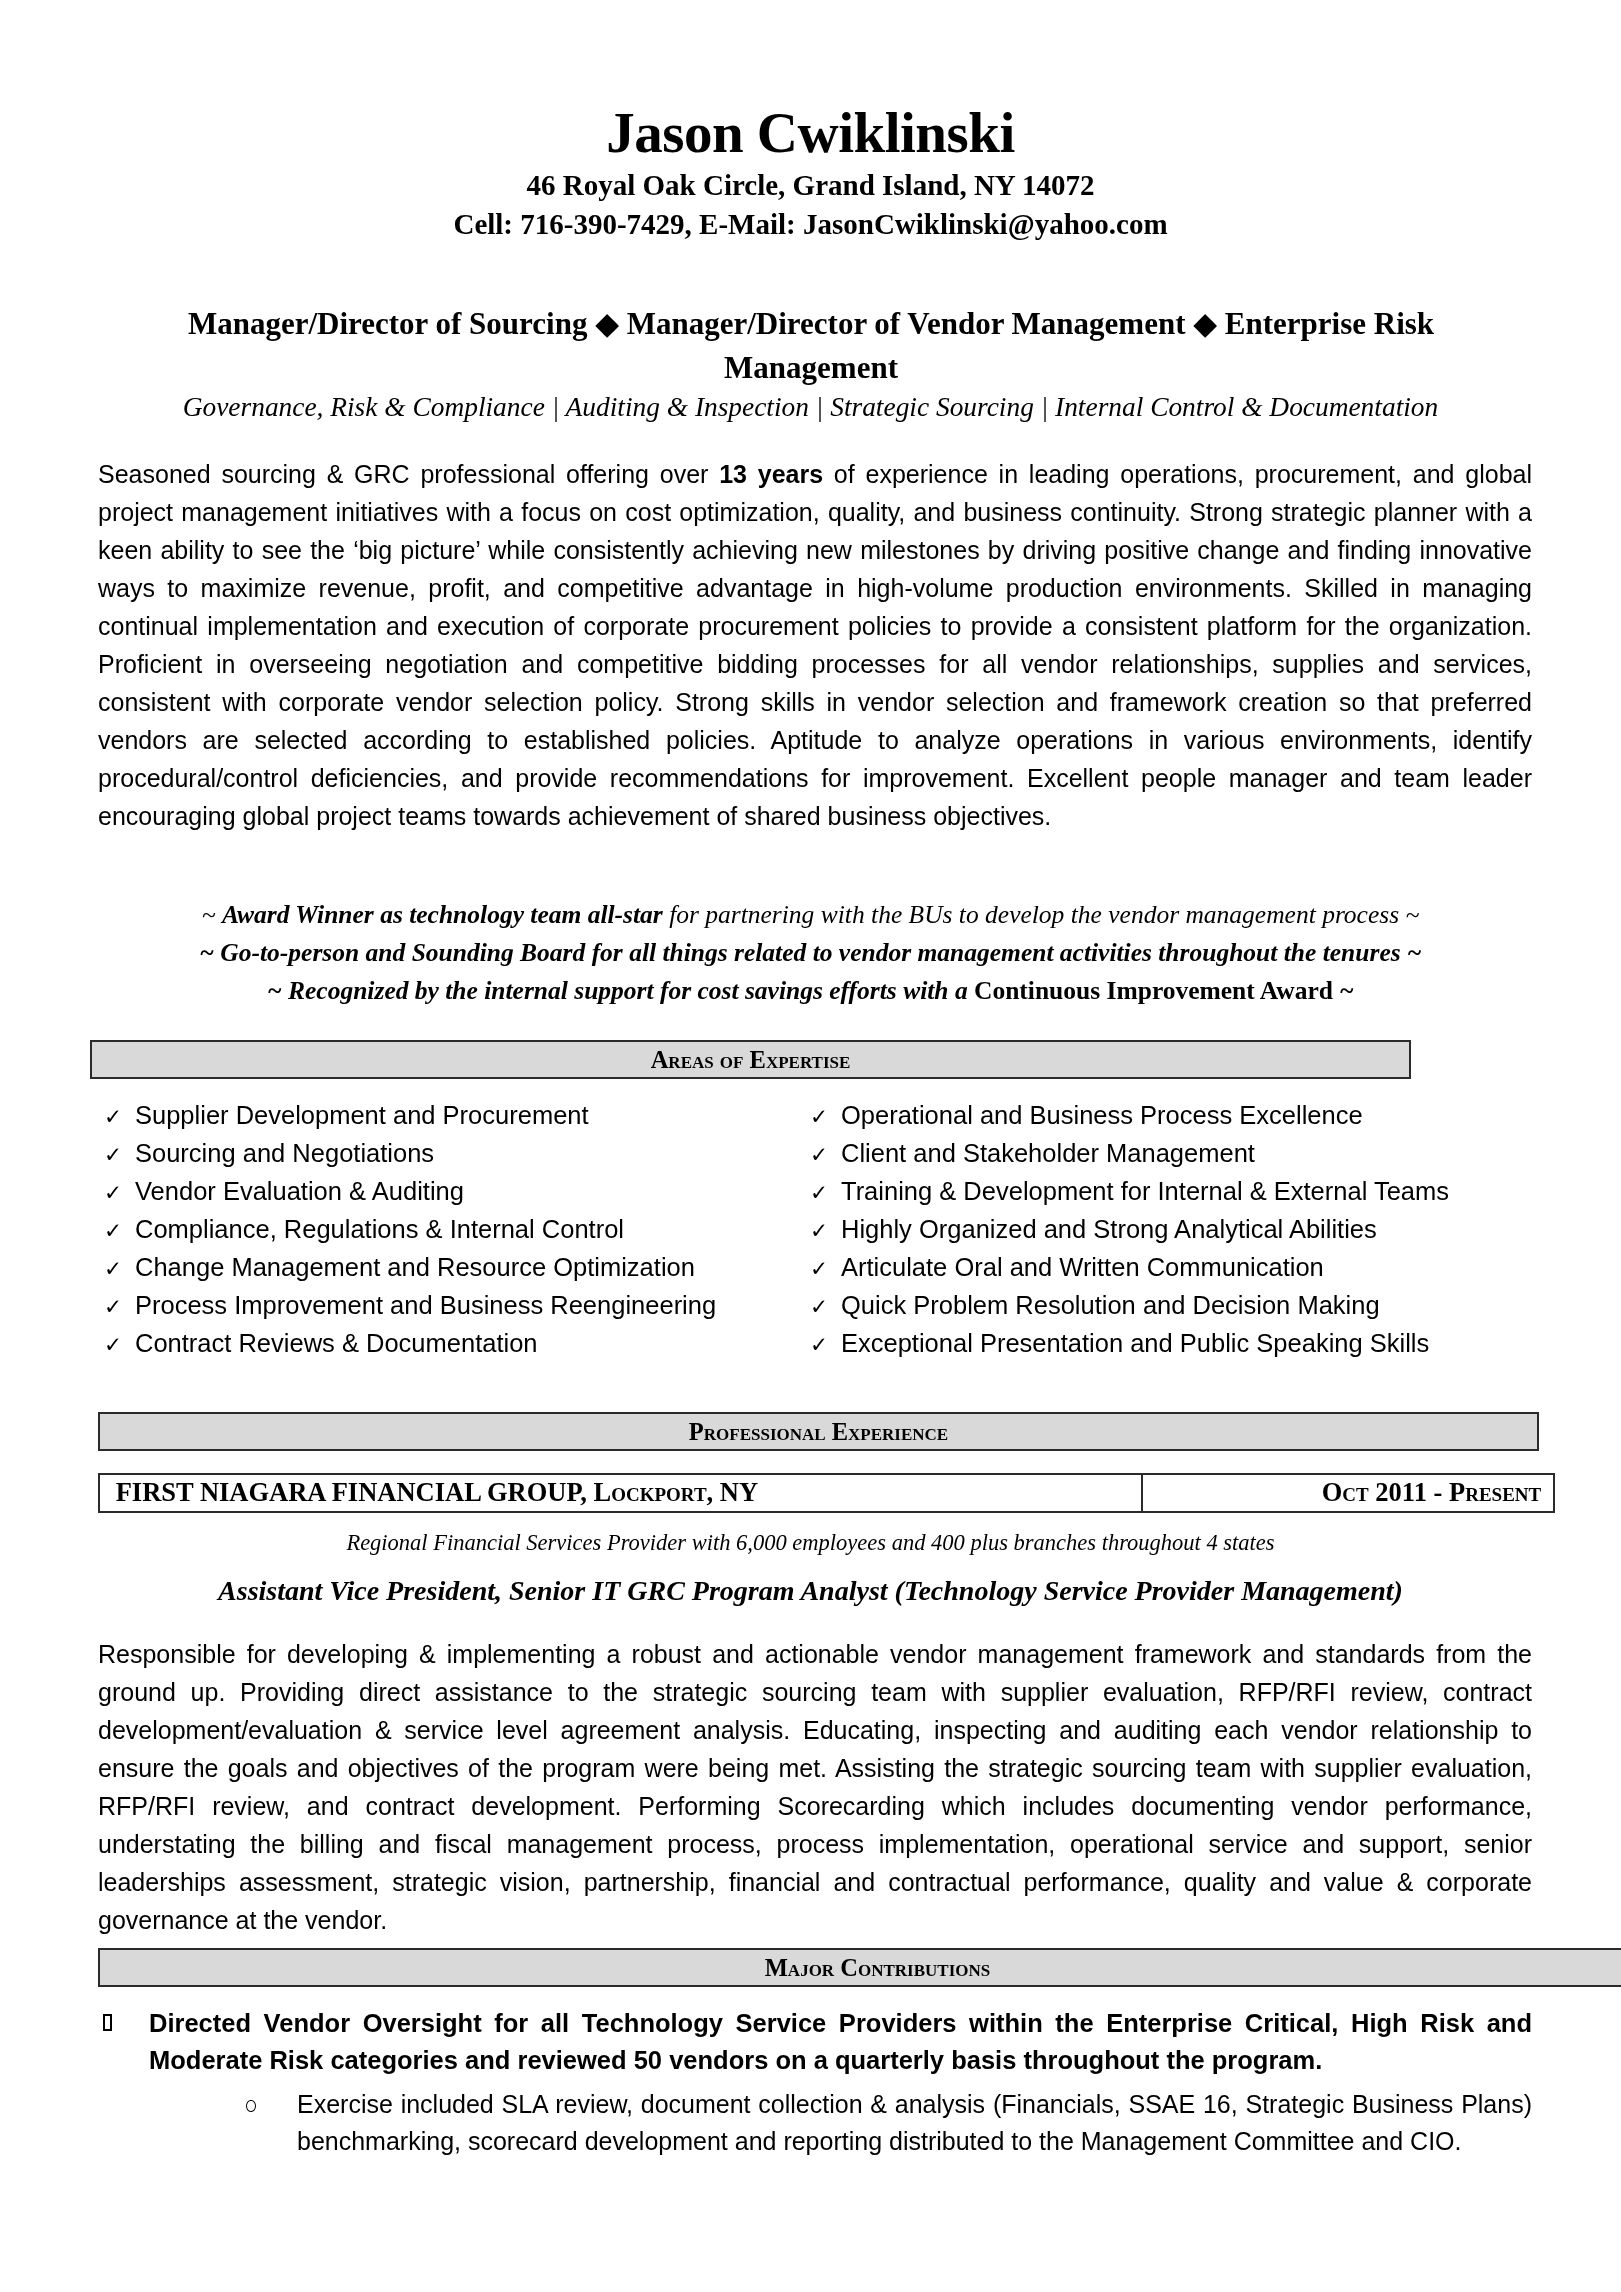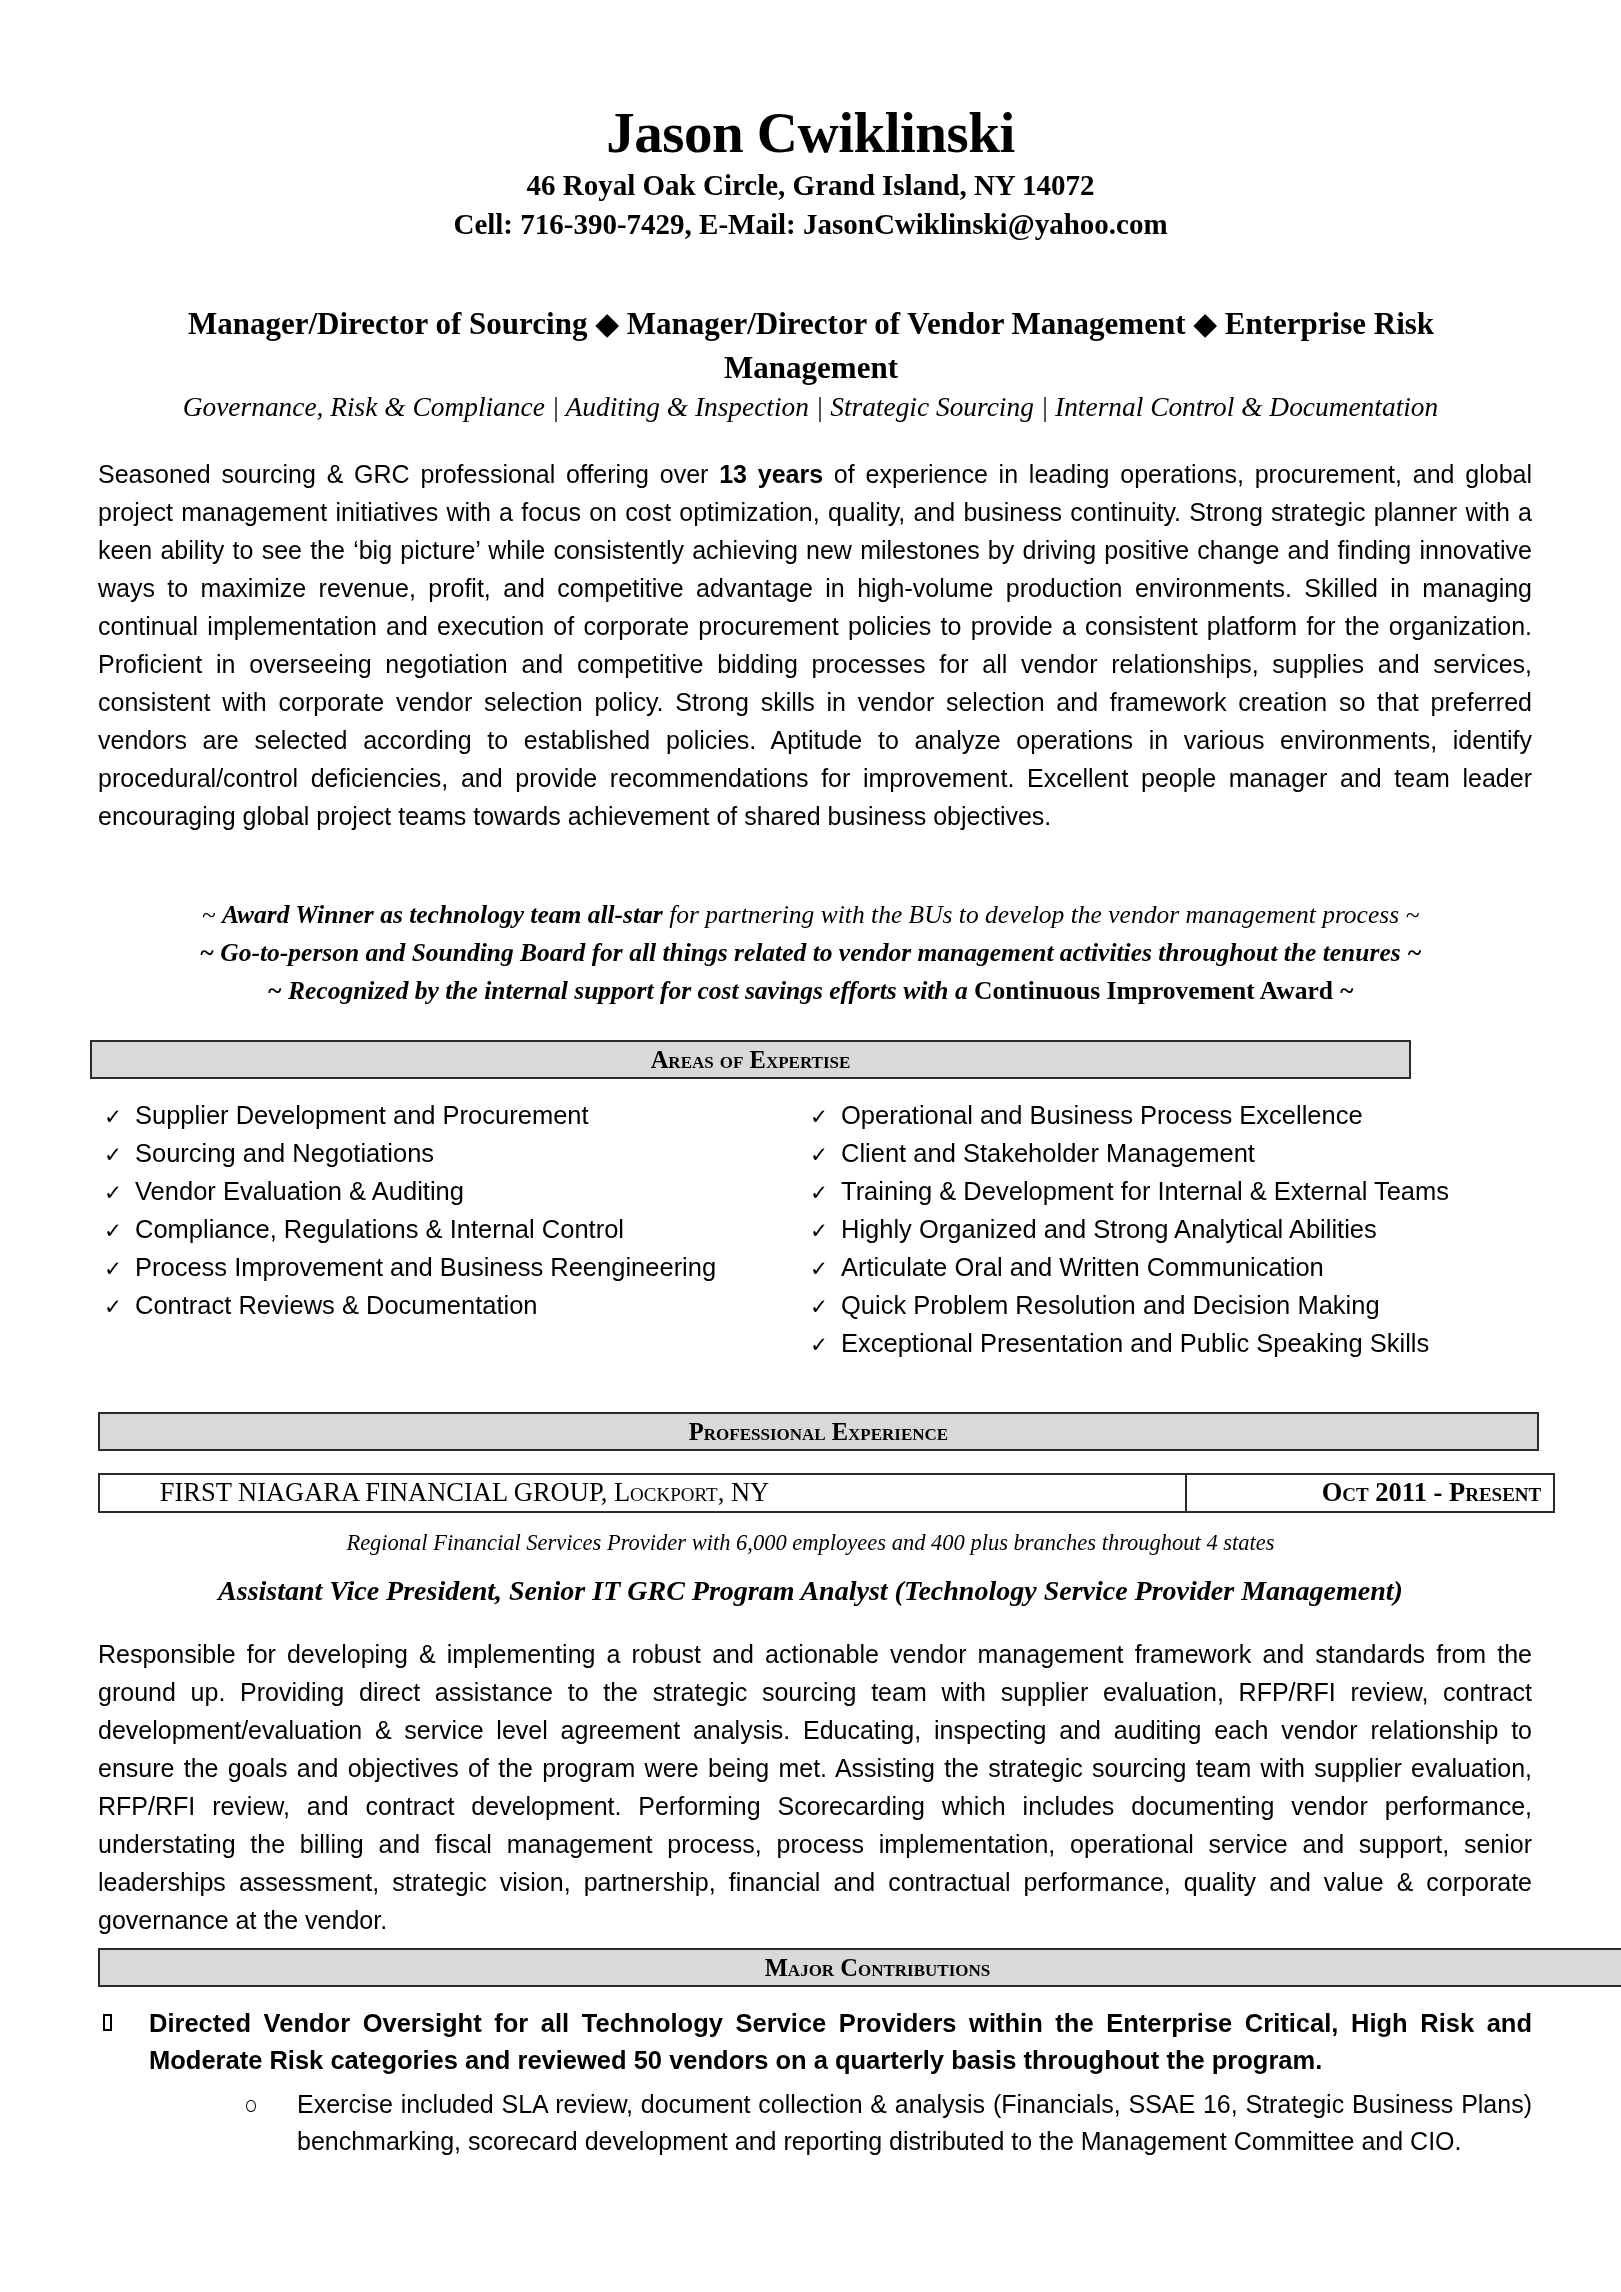--- a/index.html
+++ b/index.html
@@ -34,21 +34,21 @@
   #bar-experience { top: 1412px; left: 98px; width: 1441px; }
   #bar-contrib { top: 1948px; left: 98px; width: 1559px; }
 
   .exp-list { font-size: 25.5px; line-height: 36px; }
   #exp-left { top: 1097px; left: 104px; width: 686px; }
   #exp-right { top: 1097px; left: 810px; width: 725px; }
   .exp-item { white-space: nowrap; }
   .check { display: inline-block; width: 31px; font-family: "DejaVu Sans", sans-serif; font-size: 21.6px; }
 
   #employer-bar { top: 1473px; left: 98px; width: 1457px; height: 40px; border: 2px solid #2b2b2b; border-bottom-width: 2.9px; display: flex; }
-  #employer-left { width: 1043px; border-right: 2px solid #2b2b2b; padding-left: 15.7px; font-size: 26.5px; font-weight: normal; line-height: 35px; margin-left: 44px; }
+  #employer-left { width: 1043px; border-right: 2px solid #2b2b2b; padding-left: 15.7px; font-size: 26.5px; font-weight: bold; line-height: 35px; }
   #employer-right { flex: 1; text-align: right; padding-right: 11.8px; font-size: 26.5px; font-weight: bold; line-height: 35px; font-variant: small-caps; }
   .sc { font-variant: small-caps; }
 
   #company-desc { top: 1530px; left: 0; width: 1621px; text-align: center; font-size: 22.5px; font-style: italic; }
   #job-title { top: 1575px; left: 0; width: 1621px; text-align: center; font-size: 28px; font-style: italic; font-weight: bold; }
   #responsibilities { top: 1635px; }
 
   #contrib1 { top: 2005px; left: 98px; width: 1441px; }
   .tofu { position: absolute; left: 4.9px; top: 8.8px; width: 8.8px; height: 17.6px; border: 2px solid #000; }
   #contrib1-text { position: absolute; left: 51px; width: 1383px; font-size: 25.5px; font-weight: bold; line-height: 37px; text-align: justify; text-align-last: left; }
@@ -73,20 +73,21 @@
 <div id="award2" class="abs award serif b">~ Go-to-person and Sounding Board for all things related to vendor management activities throughout the tenures ~</div>
 <div id="award3" class="abs award serif b"><span>~ Recognized by the internal support for cost savings efforts with a </span><span class="roman-b">Continuous Improvement Award</span><span> ~</span></div>
 
 <div id="bar-expertise" class="abs section-bar serif">Areas of Expertise</div>
 
 <div id="exp-left" class="abs exp-list sans">
   <div class="exp-item"><span class="check">✓</span><span>Supplier Development and Procurement</span></div>
   <div class="exp-item"><span class="check">✓</span><span>Sourcing and Negotiations</span></div>
   <div class="exp-item"><span class="check">✓</span><span>Vendor Evaluation &amp; Auditing</span></div>
   <div class="exp-item"><span class="check">✓</span><span>Compliance, Regulations &amp; Internal Control</span></div>
+  <div class="exp-item"><span class="check">✓</span><span>Change Management and Resource Optimization</span></div>
   <div class="exp-item"><span class="check">✓</span><span>Process Improvement and Business Reengineering</span></div>
   <div class="exp-item"><span class="check">✓</span><span>Contract Reviews &amp; Documentation</span></div>
 </div>
 
 <div id="exp-right" class="abs exp-list sans">
   <div class="exp-item"><span class="check">✓</span><span>Operational and Business Process Excellence</span></div>
   <div class="exp-item"><span class="check">✓</span><span>Client and Stakeholder Management</span></div>
   <div class="exp-item"><span class="check">✓</span><span>Training &amp; Development for Internal &amp; External Teams</span></div>
   <div class="exp-item"><span class="check">✓</span><span>Highly Organized and Strong Analytical Abilities</span></div>
   <div class="exp-item"><span class="check">✓</span><span>Articulate Oral and Written Communication</span></div>

